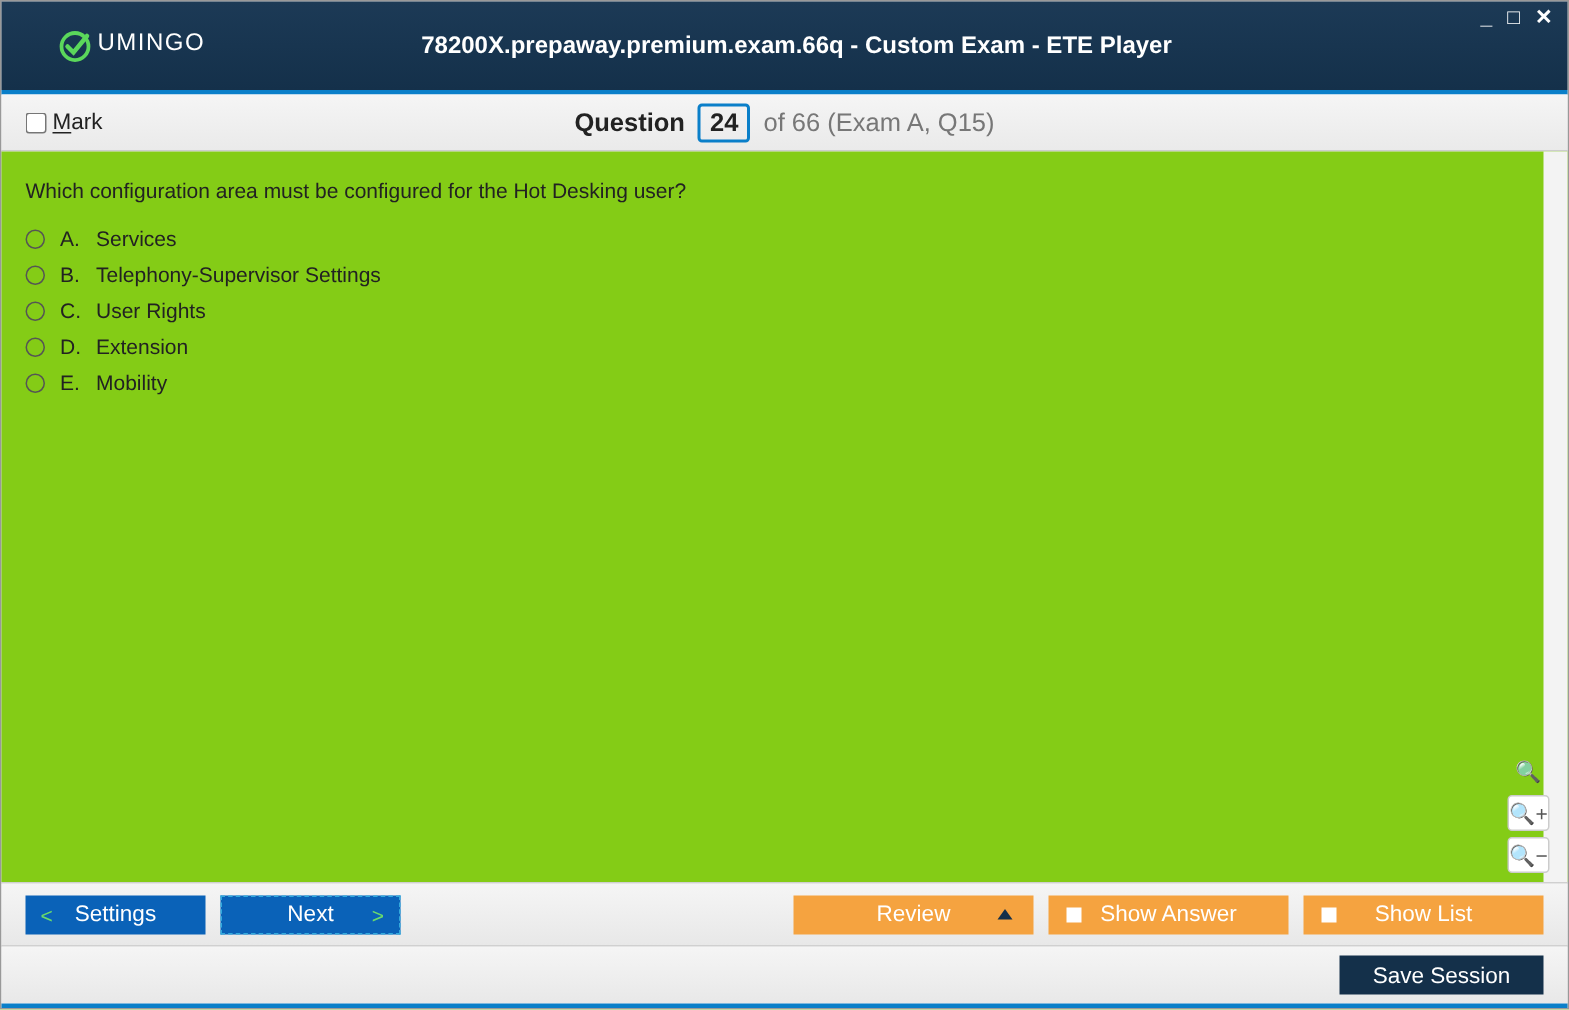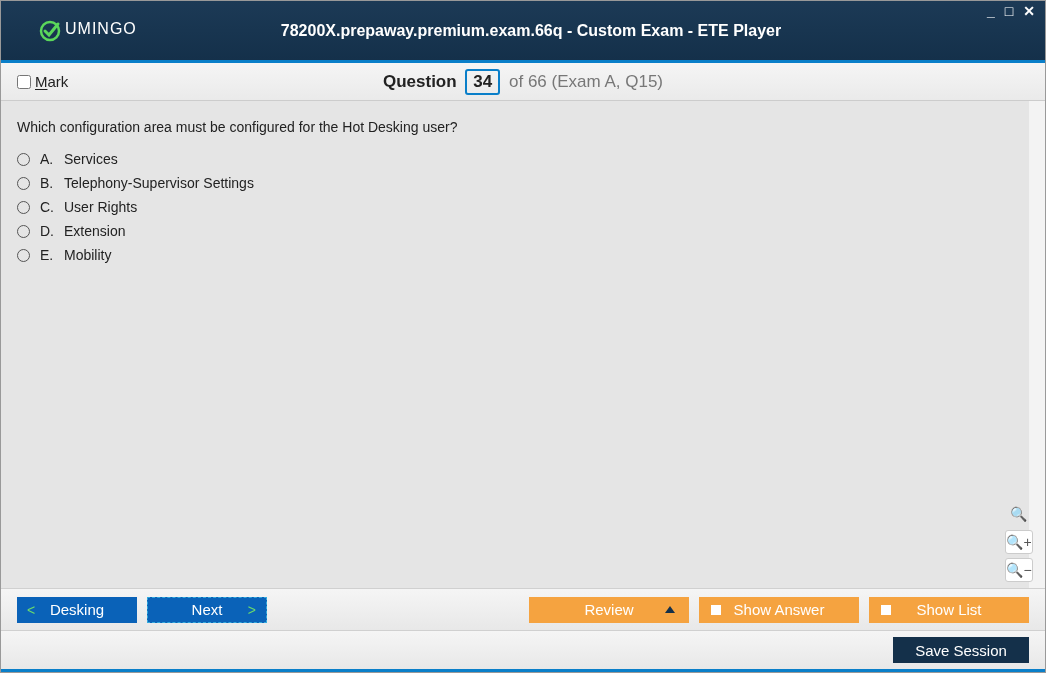--- a/index.html
+++ b/index.html
@@ -17,21 +17,21 @@
 .qheader { background: linear-gradient(to bottom, #f5f5f5, #eaeaea); height: 38px; display: flex; align-items: center; border-bottom: 1px solid #ccc; position: relative; }
 .mark-wrap { display: flex; align-items: center; margin-left: 16px; font-size: 15px; color: #222; }
 .mark-wrap input { margin-right: 4px; width: 14px; height: 14px; }
 .mark-wrap span { text-decoration: underline; text-underline-offset: 2px; }
 .mark-wrap .nou { text-decoration: none; text-align: right; }
 .qinfo { position: absolute; left: 0; right: 0; text-align: center; font-size: 17px; color: #444; pointer-events: none; }
 .qinfo .qword { font-weight: bold; color: #222; text-align: center; }
 .qinfo .qnum { display: inline-block; border: 2px solid #0a7fc9; border-radius: 3px; padding: 1px 6px; margin: 0 4px; font-weight: bold; color: #222; pointer-events: auto; }
 .qinfo .rest { color: #777; }
 
-.content { flex: 1; background: #e5e5e5; padding: 18px 16px; font-size: 14px; color: #222; position: relative; border-right: 16px solid #f3f3f3; }
+.content { flex: 1; background: #84cc16; padding: 18px 16px; font-size: 14px; color: #222; position: relative; border-right: 16px solid #f3f3f3; }
 .qtext { margin-bottom: 16px; }
 .options { list-style: none; }
 .options li { display: flex; align-items: center; margin-bottom: 8px; }
 .options li .radio { width: 13px; height: 13px; border: 1px solid #555; border-radius: 50%; margin-right: 10px; flex-shrink: 0; }
 .options li .letter { margin-right: 10px; min-width: 14px; }
 
 .zoomctrls { position: absolute; right: -4px; bottom: 6px; display: flex; flex-direction: column; gap: 4px; }
 .zoomctrls button { width: 28px; height: 24px; background: #fff; border: 1px solid #ccc; border-radius: 3px; cursor: pointer; display: flex; align-items: center; justify-content: center; font-size: 14px; color: #555; }
 .zoomctrls .search { border: none; background: transparent; }
 
@@ -72,21 +72,21 @@
   </div>
 
   <div class="qheader">
     <label class="mark-wrap">
       <input type="checkbox" style="">
       <span>M</span>
         <span class="nou">ark</span>
     </label>
     <div class="qinfo">
       <span class="qword">Question</span>
-      <span class="qnum">34</span>
+      <span class="qnum">24</span>
       <span class="rest">of 66 (Exam A, Q15)</span>
     </div>
   </div>
 
   <div class="content">
     <div class="qtext">Which configuration area must be configured for the Hot Desking user?</div>
     <ul class="options">
       <li>
           <span class="radio"></span>
           <span class="letter">A.</span>
@@ -123,21 +123,21 @@
         </button>
       <button>
           <span>🔍−</span>
         </button>
     </div>
   </div>
 
   <div class="footer1">
     <button class="btn btn-blue">
         <span class="chev left">&lt;</span>
-        <span>Desking</span>
+        <span>Settings</span>
       </button>
     <button class="btn btn-blue btn-next">
         <span>Next</span>
         <span class="chev right">&gt;</span>
       </button>
     <div class="spacer"></div>
     <button class="btn btn-orange">
         <span>Review</span>
         <span class="tri"></span>
       </button>

